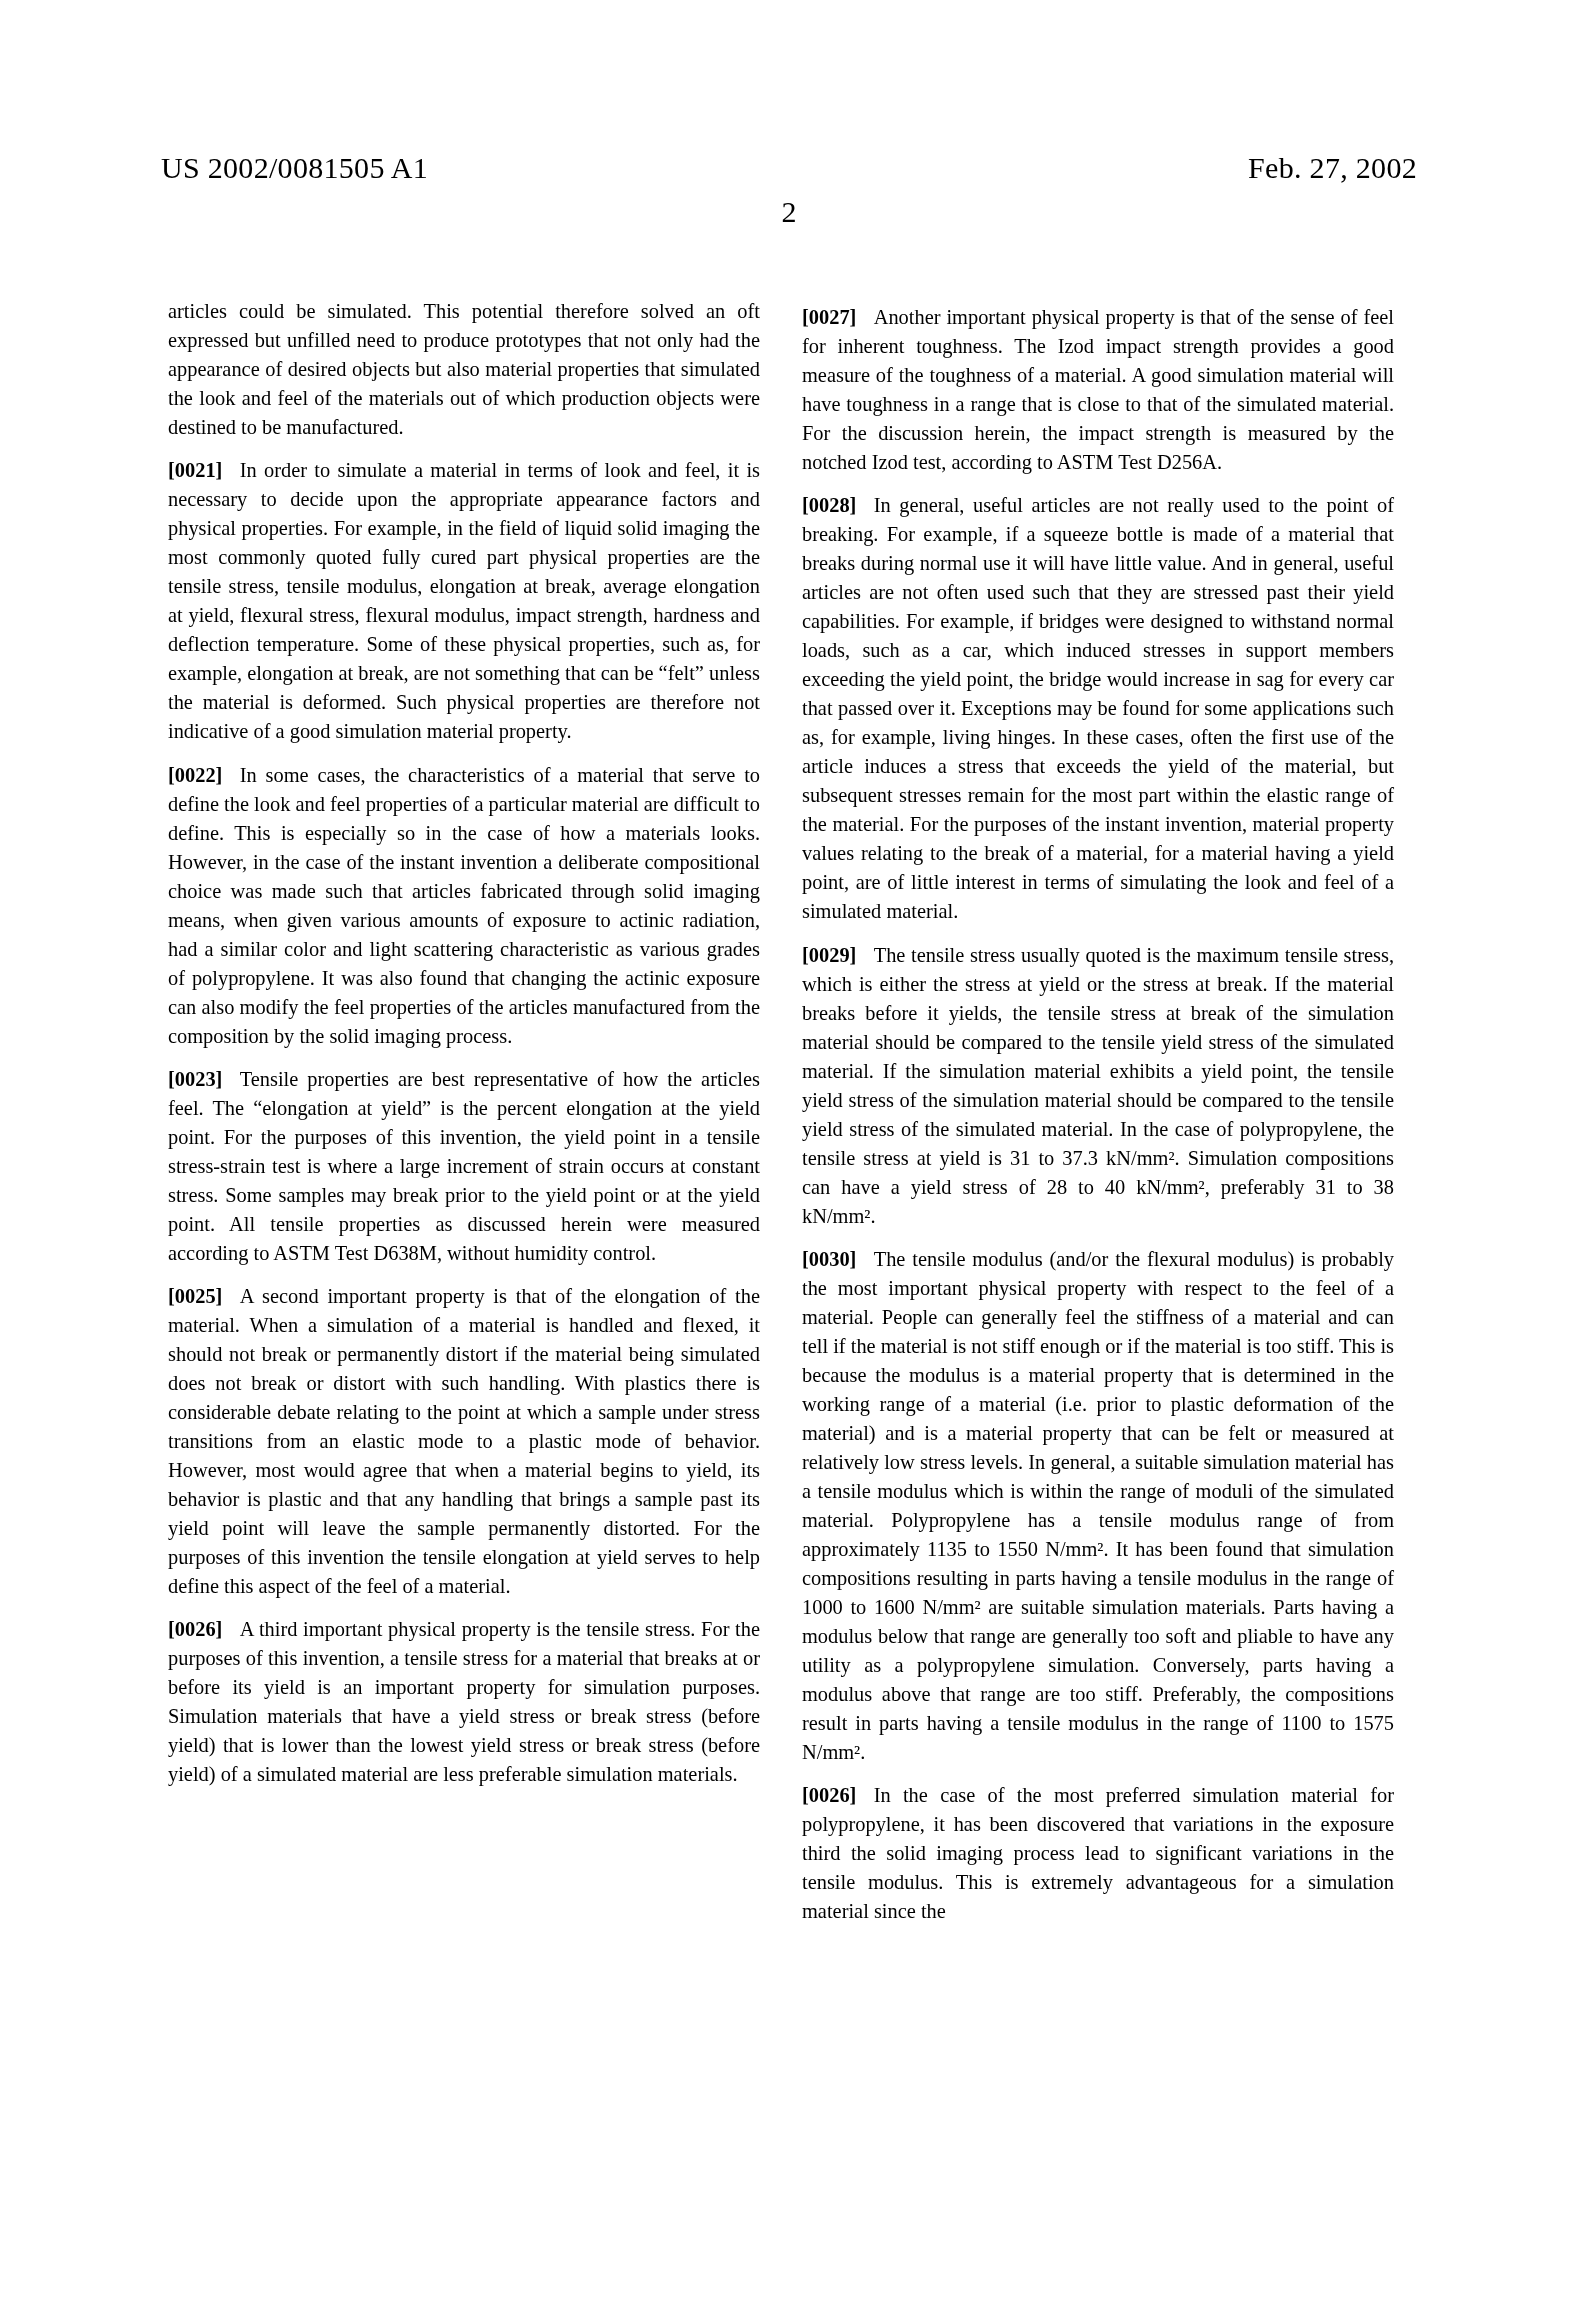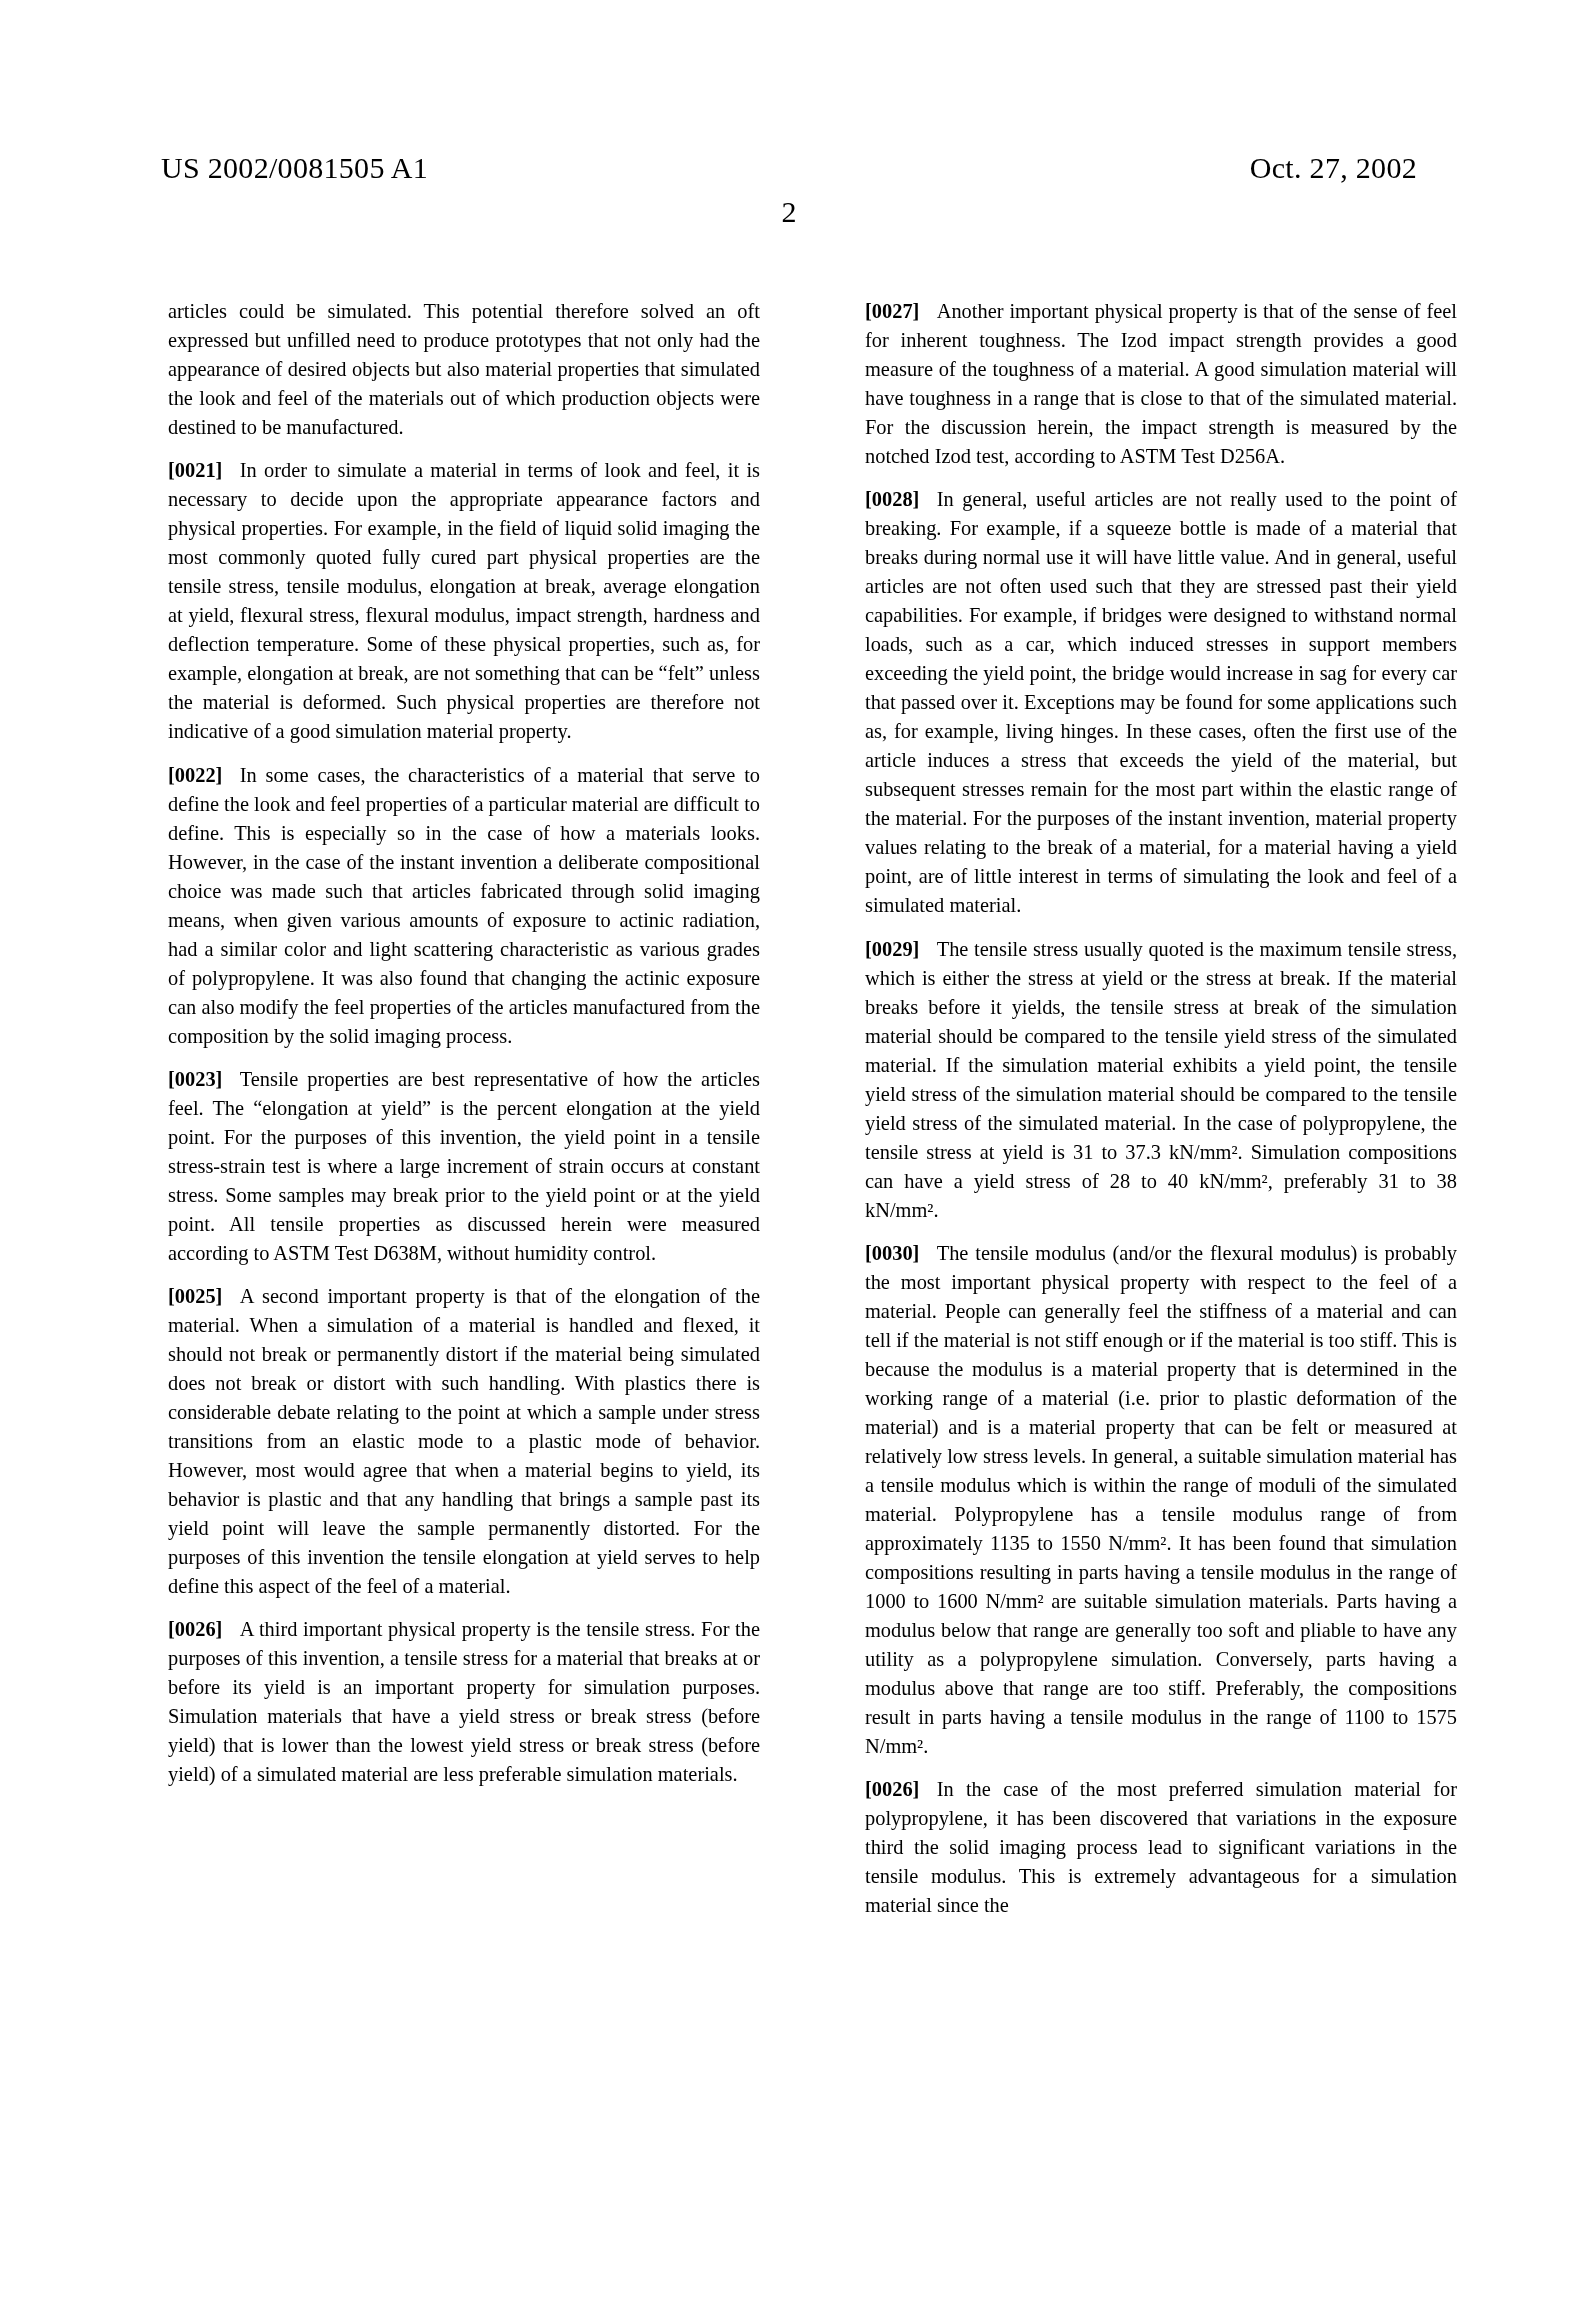--- a/index.html
+++ b/index.html
@@ -40,36 +40,36 @@
   }
   .col {
     position: absolute;
     top: 297px;
     width: 592px;
     font-size: 20.4px;
     line-height: 29px;
     text-align: justify;
   }
   .col-left  { left: 168px; }
-  .col-right { left: 865px; }
+  .col-right { left: 802px; margin-top: 6px; }
   .paragraph {
     margin: 0 0 14.3px 0;
     padding: 0;
   }
   .para-tag {
     font-weight: bold;
     margin-right: 0.85em;
   }
 </style>
 </head>
 <body>
 
 <div class="header-left">US 2002/0081505 A1</div>
 
-<div class="header-right">Oct. 27, 2002</div>
+<div class="header-right">Feb. 27, 2002</div>
 
 <div class="page-number">2</div>
 
 <div class="col col-left">
     <p class="paragraph"><span>articles could be simulated. This potential therefore solved an oft expressed but unfilled need to produce prototypes that not only had the appearance of desired objects but also material properties that simulated the look and feel of the materials out of which production objects were destined to be manufactured.</span></p>
     <p class="paragraph"><b class="para-tag">[0021]</b><span>In order to simulate a material in terms of look and feel, it is necessary to decide upon the appropriate appearance factors and physical properties. For example, in the field of liquid solid imaging the most commonly quoted fully cured part physical properties are the tensile stress, tensile modulus, elongation at break, average elongation at yield, flexural stress, flexural modulus, impact strength, hardness and deflection temperature. Some of these physical properties, such as, for example, elongation at break, are not something that can be “felt” unless the material is deformed. Such physical properties are therefore not indicative of a good simulation material property.</span></p>
     <p class="paragraph"><b class="para-tag">[0022]</b><span>In some cases, the characteristics of a material that serve to define the look and feel properties of a particular material are difficult to define. This is especially so in the case of how a materials looks. However, in the case of the instant invention a deliberate compositional choice was made such that articles fabricated through solid imaging means, when given various amounts of exposure to actinic radiation, had a similar color and light scattering characteristic as various grades of polypropylene. It was also found that changing the actinic exposure can also modify the feel properties of the articles manufactured from the composition by the solid imaging process.</span></p>
     <p class="paragraph"><b class="para-tag">[0023]</b><span>Tensile properties are best representative of how the articles feel. The “elongation at yield” is the percent elongation at the yield point. For the purposes of this invention, the yield point in a tensile stress-strain test is where a large increment of strain occurs at constant stress. Some samples may break prior to the yield point or at the yield point. All tensile properties as discussed herein were measured according to ASTM Test D638M, without humidity control.</span></p>
     <p class="paragraph"><b class="para-tag">[0025]</b><span>A second important property is that of the elongation of the material. When a simulation of a material is handled and flexed, it should not break or permanently distort if the material being simulated does not break or distort with such handling. With plastics there is considerable debate relating to the point at which a sample under stress transitions from an elastic mode to a plastic mode of behavior. However, most would agree that when a material begins to yield, its behavior is plastic and that any handling that brings a sample past its yield point will leave the sample permanently distorted. For the purposes of this invention the tensile elongation at yield serves to help define this aspect of the feel of a material.</span></p>
     <p class="paragraph"><b class="para-tag">[0026]</b><span>A third important physical property is the tensile stress. For the purposes of this invention, a tensile stress for a material that breaks at or before its yield is an important property for simulation purposes. Simulation materials that have a yield stress or break stress (before yield) that is lower than the lowest yield stress or break stress (before yield) of a simulated material are less preferable simulation materials.</span></p>

